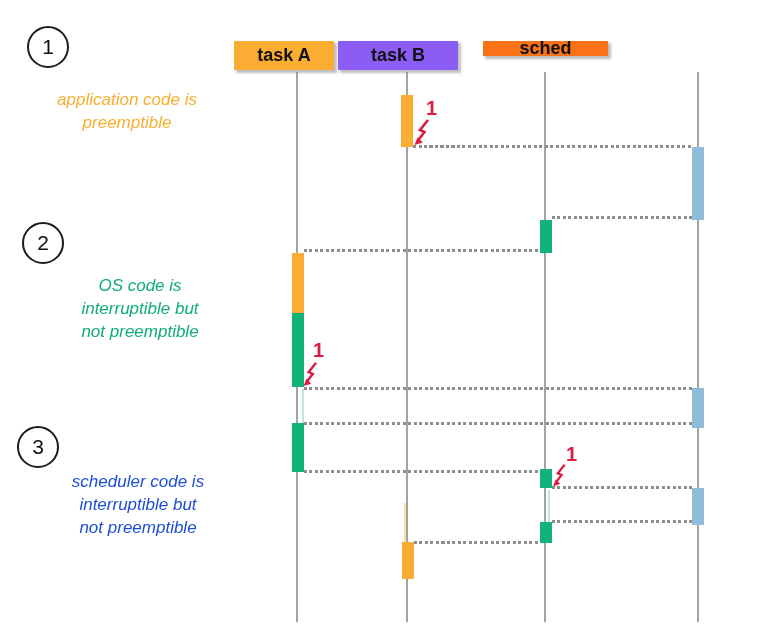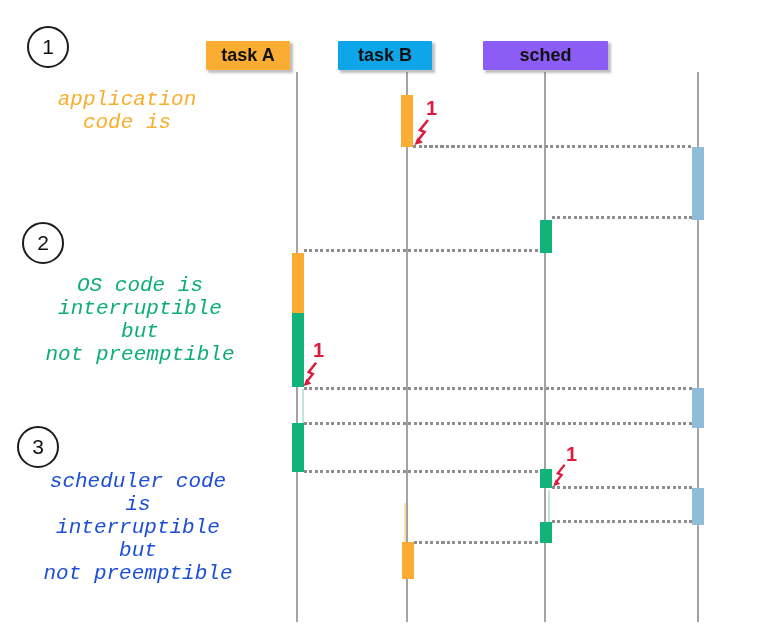--- a/index.html
+++ b/index.html
@@ -18,36 +18,36 @@
     border-radius:1px;
   }
   .num-circle{
     position:absolute;width:38px;height:38px;
     border:2px solid #1c1c1c;border-radius:50%;
     display:flex;align-items:center;justify-content:center;
     font-size:21px;color:#111;background:#fff;
   }
   .note-text{
     position:absolute;text-align:center;
-    font-style:italic;font-size:21px;line-height:23px;font-family:Liberation Mono, monospace;
+    font-style:italic;font-size:17px;line-height:23px;
   }
   .int-label{
     position:absolute;font-weight:bold;font-size:20px;line-height:20px;
   }
 </style>
 </head>
 <body>
 
 <div id="stage">
     <div style="position: absolute; width: 2px; left: 296px; top: 72px; height: 550px; background: rgb(163, 163, 163);"></div>
-    <div class="header-box" style="left: 206px; top: 41px; width: 84px; height: 29px; background: rgb(251, 173, 51);">task A</div>
+    <div class="header-box" style="left: 234px; top: 41px; width: 100px; height: 29px; background: rgb(251, 173, 51);">task A</div>
     <div style="position: absolute; width: 2px; left: 406px; top: 72px; height: 550px; background: rgb(163, 163, 163);"></div>
-    <div class="header-box" style="left: 338px; top: 41px; width: 94px; height: 29px; background: #0ea5e9;">task B</div>
+    <div class="header-box" style="left: 338px; top: 41px; width: 120px; height: 29px; background: #8b5cf6;">task B</div>
     <div style="position: absolute; width: 2px; left: 544px; top: 72px; height: 550px; background: rgb(163, 163, 163);"></div>
-    <div class="header-box" style="left: 483px; top: 41px; width: 125px; height: 29px; background: #8b5cf6;">sched</div>
+    <div class="header-box" style="left: 483px; top: 41px; width: 125px; height: 15px; background: #f97316;">sched</div>
     <div style="position: absolute; width: 2px; left: 697px; top: 72px; height: 550px; background: rgb(163, 163, 163);"></div>
     <div style="position: absolute; width: 2px; left: 302px; top: 389px; height: 34px; background: rgb(191, 230, 218);"></div>
     <div style="position: absolute; width: 2px; left: 548px; top: 490px; height: 32px; background: rgb(191, 230, 218);"></div>
     <div style="position: absolute; width: 2px; left: 404px; top: 503px; height: 39px; background: rgb(253, 223, 168);"></div>
     <div style="position: absolute; height: 3px; left: 413px; top: 145px; width: 279px; background: repeating-linear-gradient(90deg, rgb(142, 142, 142) 0px, rgb(142, 142, 142) 3px, transparent 3px, transparent 5.5px);"></div>
     <div style="position: absolute; height: 3px; left: 552px; top: 216px; width: 140px; background: repeating-linear-gradient(90deg, rgb(142, 142, 142) 0px, rgb(142, 142, 142) 3px, transparent 3px, transparent 5.5px);"></div>
     <div style="position: absolute; height: 3px; left: 304px; top: 249px; width: 236px; background: repeating-linear-gradient(90deg, rgb(142, 142, 142) 0px, rgb(142, 142, 142) 3px, transparent 3px, transparent 5.5px);"></div>
     <div style="position: absolute; height: 3px; left: 304px; top: 387px; width: 388px; background: repeating-linear-gradient(90deg, rgb(142, 142, 142) 0px, rgb(142, 142, 142) 3px, transparent 3px, transparent 5.5px);"></div>
     <div style="position: absolute; height: 3px; left: 304px; top: 422px; width: 388px; background: repeating-linear-gradient(90deg, rgb(142, 142, 142) 0px, rgb(142, 142, 142) 3px, transparent 3px, transparent 5.5px);"></div>
     <div style="position: absolute; height: 3px; left: 304px; top: 470px; width: 236px; background: repeating-linear-gradient(90deg, rgb(142, 142, 142) 0px, rgb(142, 142, 142) 3px, transparent 3px, transparent 5.5px);"></div>
@@ -78,20 +78,21 @@
     <div class=" int-label" style="position: absolute; left: 566px; top: 444px; color: rgb(220, 28, 62);">1</div>
     <div style="position: absolute; left: 551px; top: 463px; width: 17px; height: 24px;"><svg viewBox="0 0 18 28" width="17" height="24" xmlns="http://www.w3.org/2000/svg">
     <path d="M15 2 L7 12 L11.5 14 L4.5 23" fill="none" stroke="#DC1C3E" stroke-width="2.6"></path>
     <polygon points="1.5,27 9.8,24.6 4.6,19.2" fill="#DC1C3E"></polygon>
   </svg></div>
     <div class="num-circle" style="left: 27px; top: 26px;">
       <span>1</span>
     </div>
     <div class="note-text" style="left: 28px; top: 88px; width: 198px; color: rgb(249, 174, 46);">
       <div>application code is</div>
+      <div>preemptible</div>
     </div>
     <div class="num-circle" style="left: 22px; top: 222px;">
       <span>2</span>
     </div>
     <div class="note-text" style="left: 42px; top: 274px; width: 196px; color: rgb(15, 174, 116);">
       <div>OS code is</div>
       <div>interruptible but</div>
       <div>not preemptible</div>
     </div>
     <div class="num-circle" style="left: 17px; top: 426px;">

